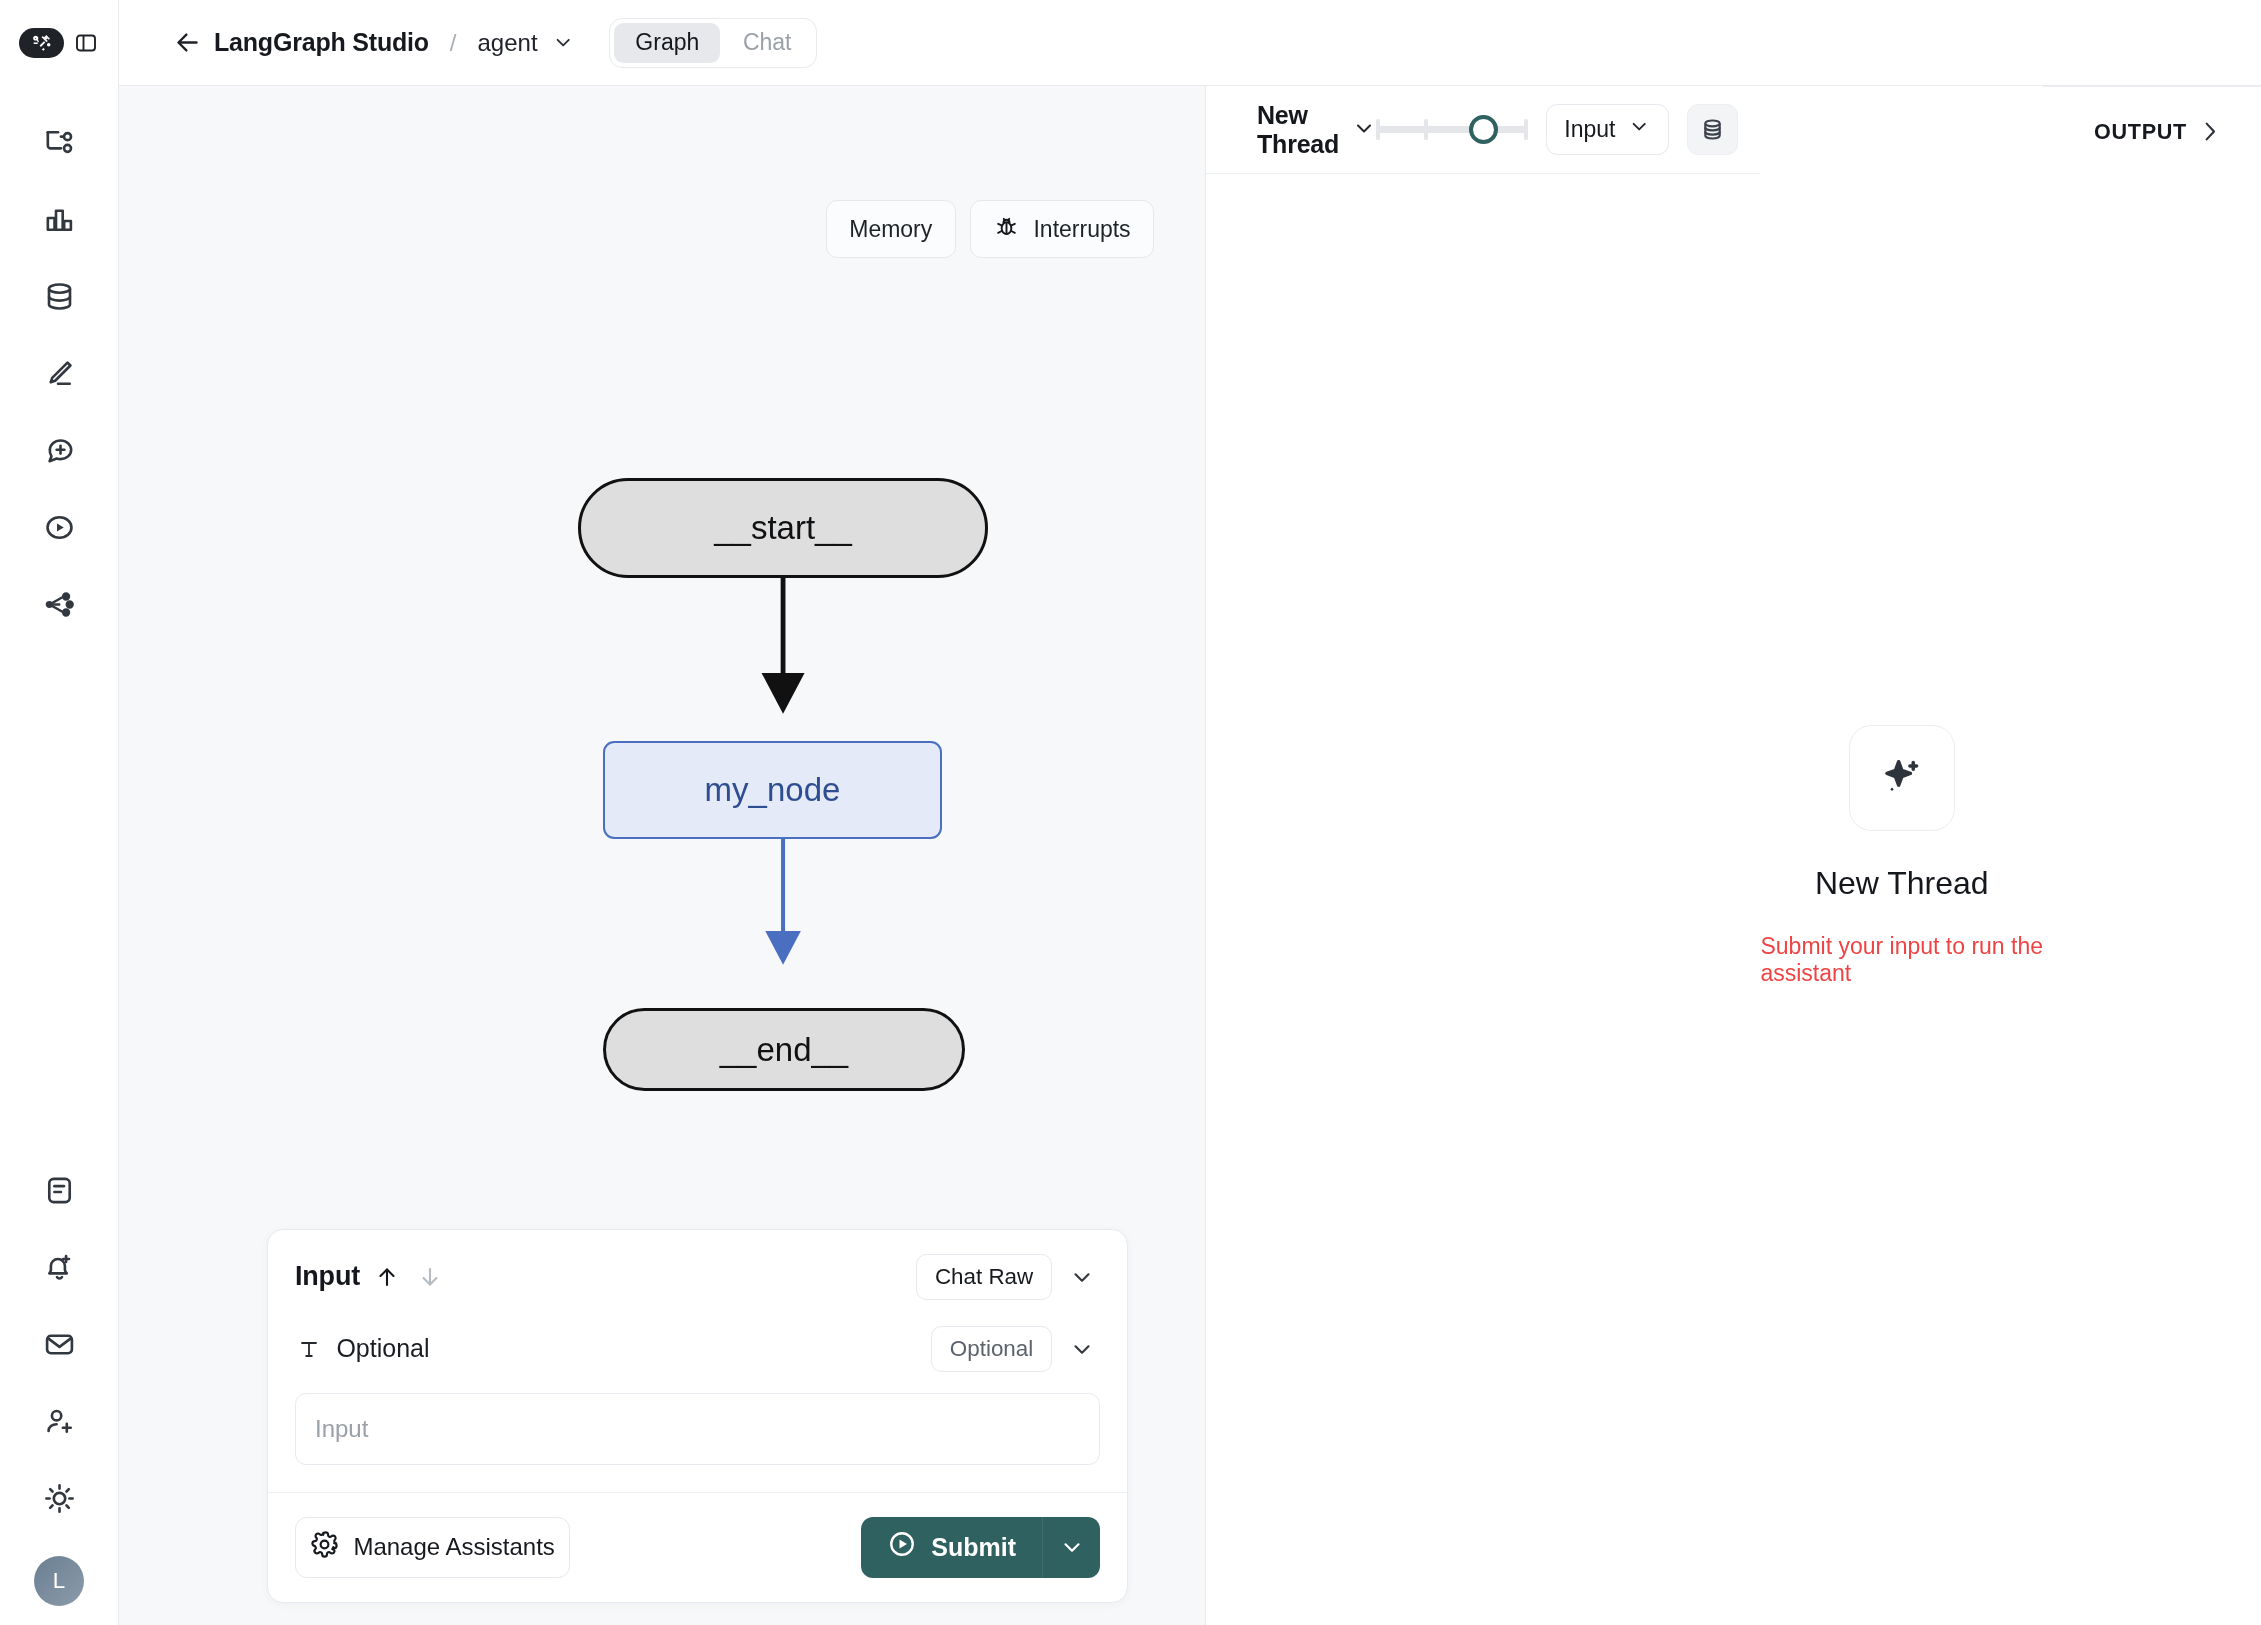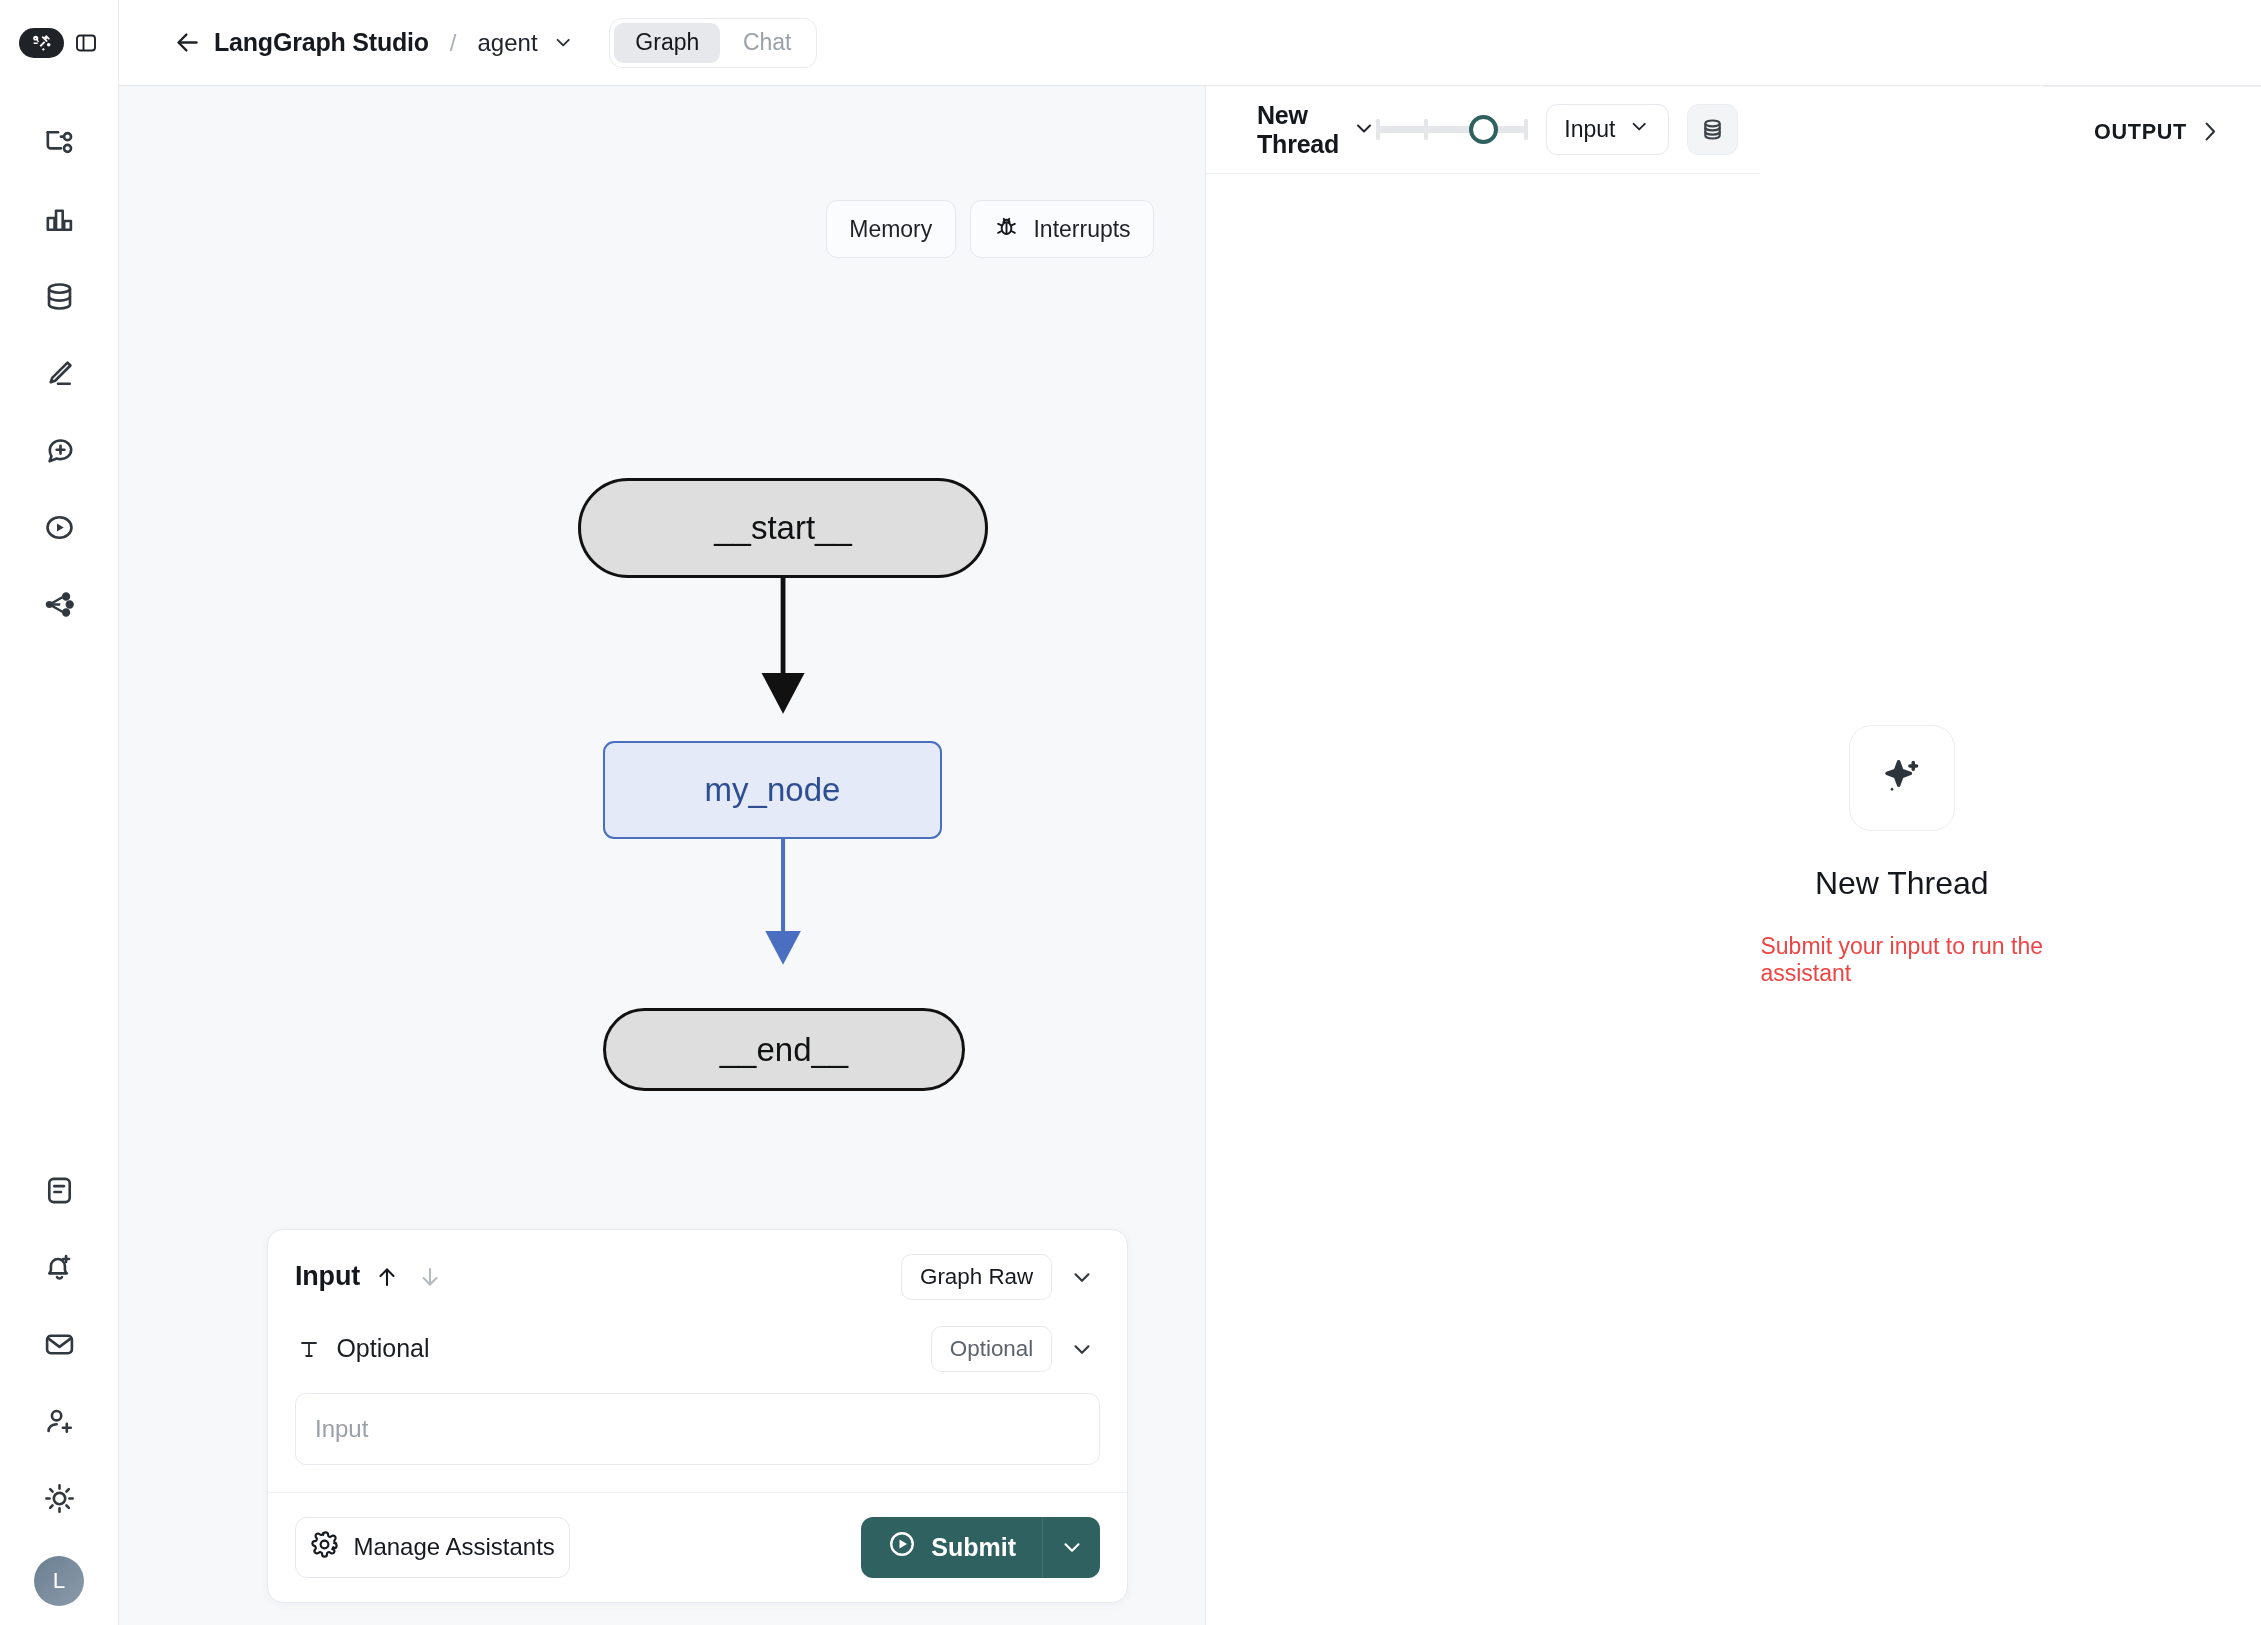--- a/index.html
+++ b/index.html
@@ -467,21 +467,21 @@
                   </svg>
                 </span>
                 <span class="arrow-btn arrow-dn">
                   <svg viewBox="0 0 24 24" width="24" height="24" fill="none" stroke="currentColor" stroke-width="2.1" stroke-linecap="round" stroke-linejoin="round">
                     <line x1="12" y1="4" x2="12" y2="19.5"></line>
                       <polyline points="5.5,13 12,19.5 18.5,13"></polyline>
                   </svg>
                 </span>
               </div>
               <div class="ip-head-right">
-                <div class="pill-btn">Graph Raw</div>
+                <div class="pill-btn">Chat Raw</div>
                 <span class="chev-btn">
                   <svg viewBox="0 0 24 24" width="26" height="26" fill="none" stroke="currentColor" stroke-width="2" stroke-linecap="round" stroke-linejoin="round">
                       <polyline points="6,9.5 12,15.5 18,9.5"></polyline>
                     </svg>
                 </span>
               </div>
             </div>
 
             <div class="ip-field-row">
               <div class="ip-field-left">

